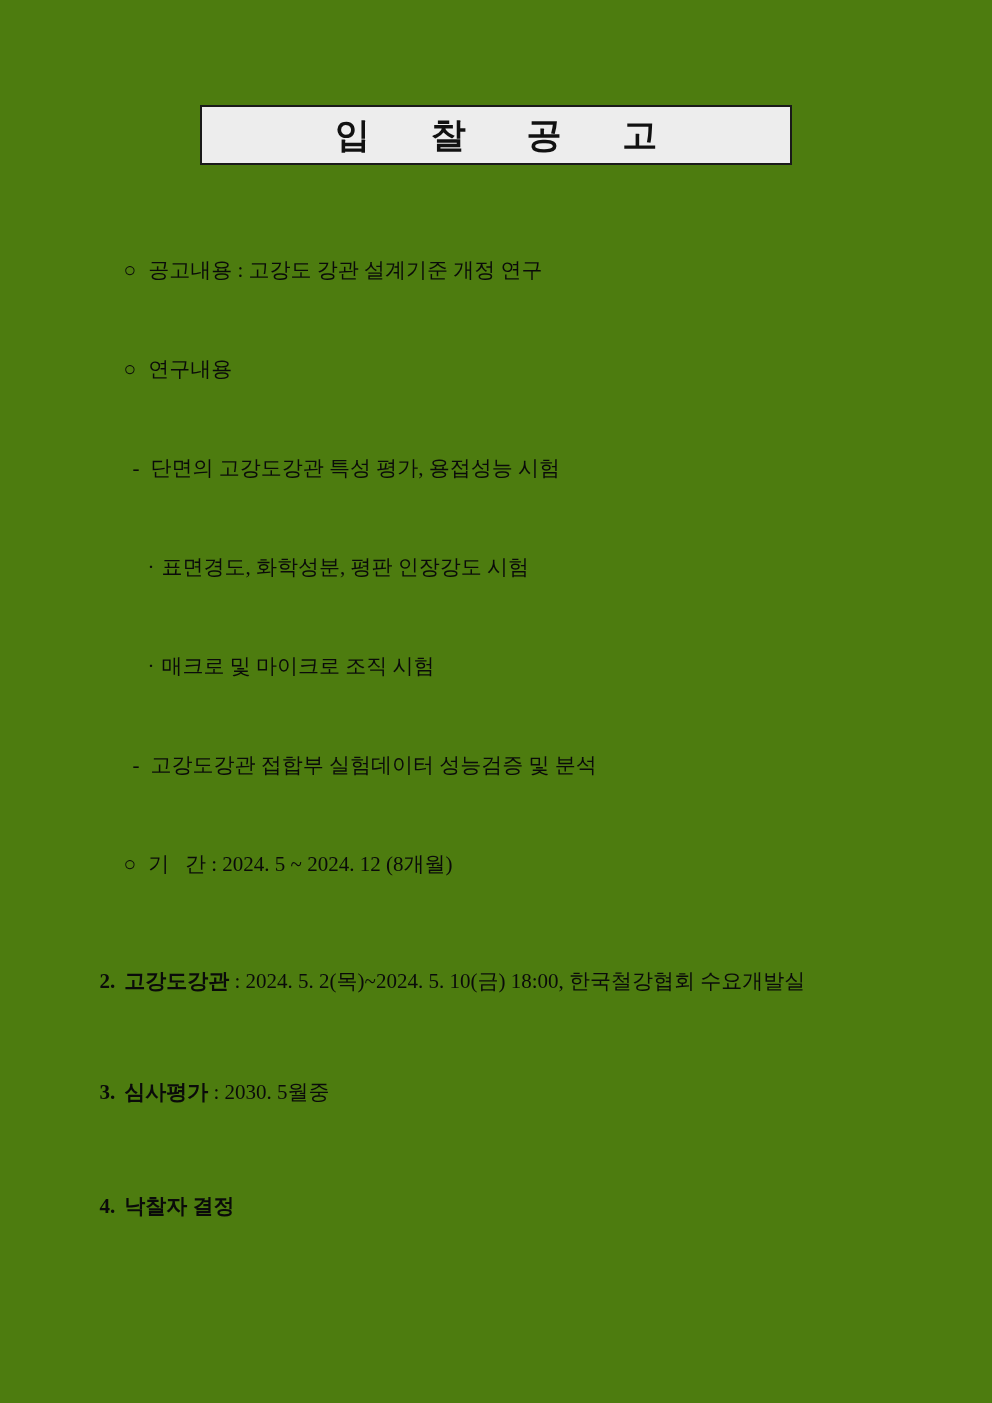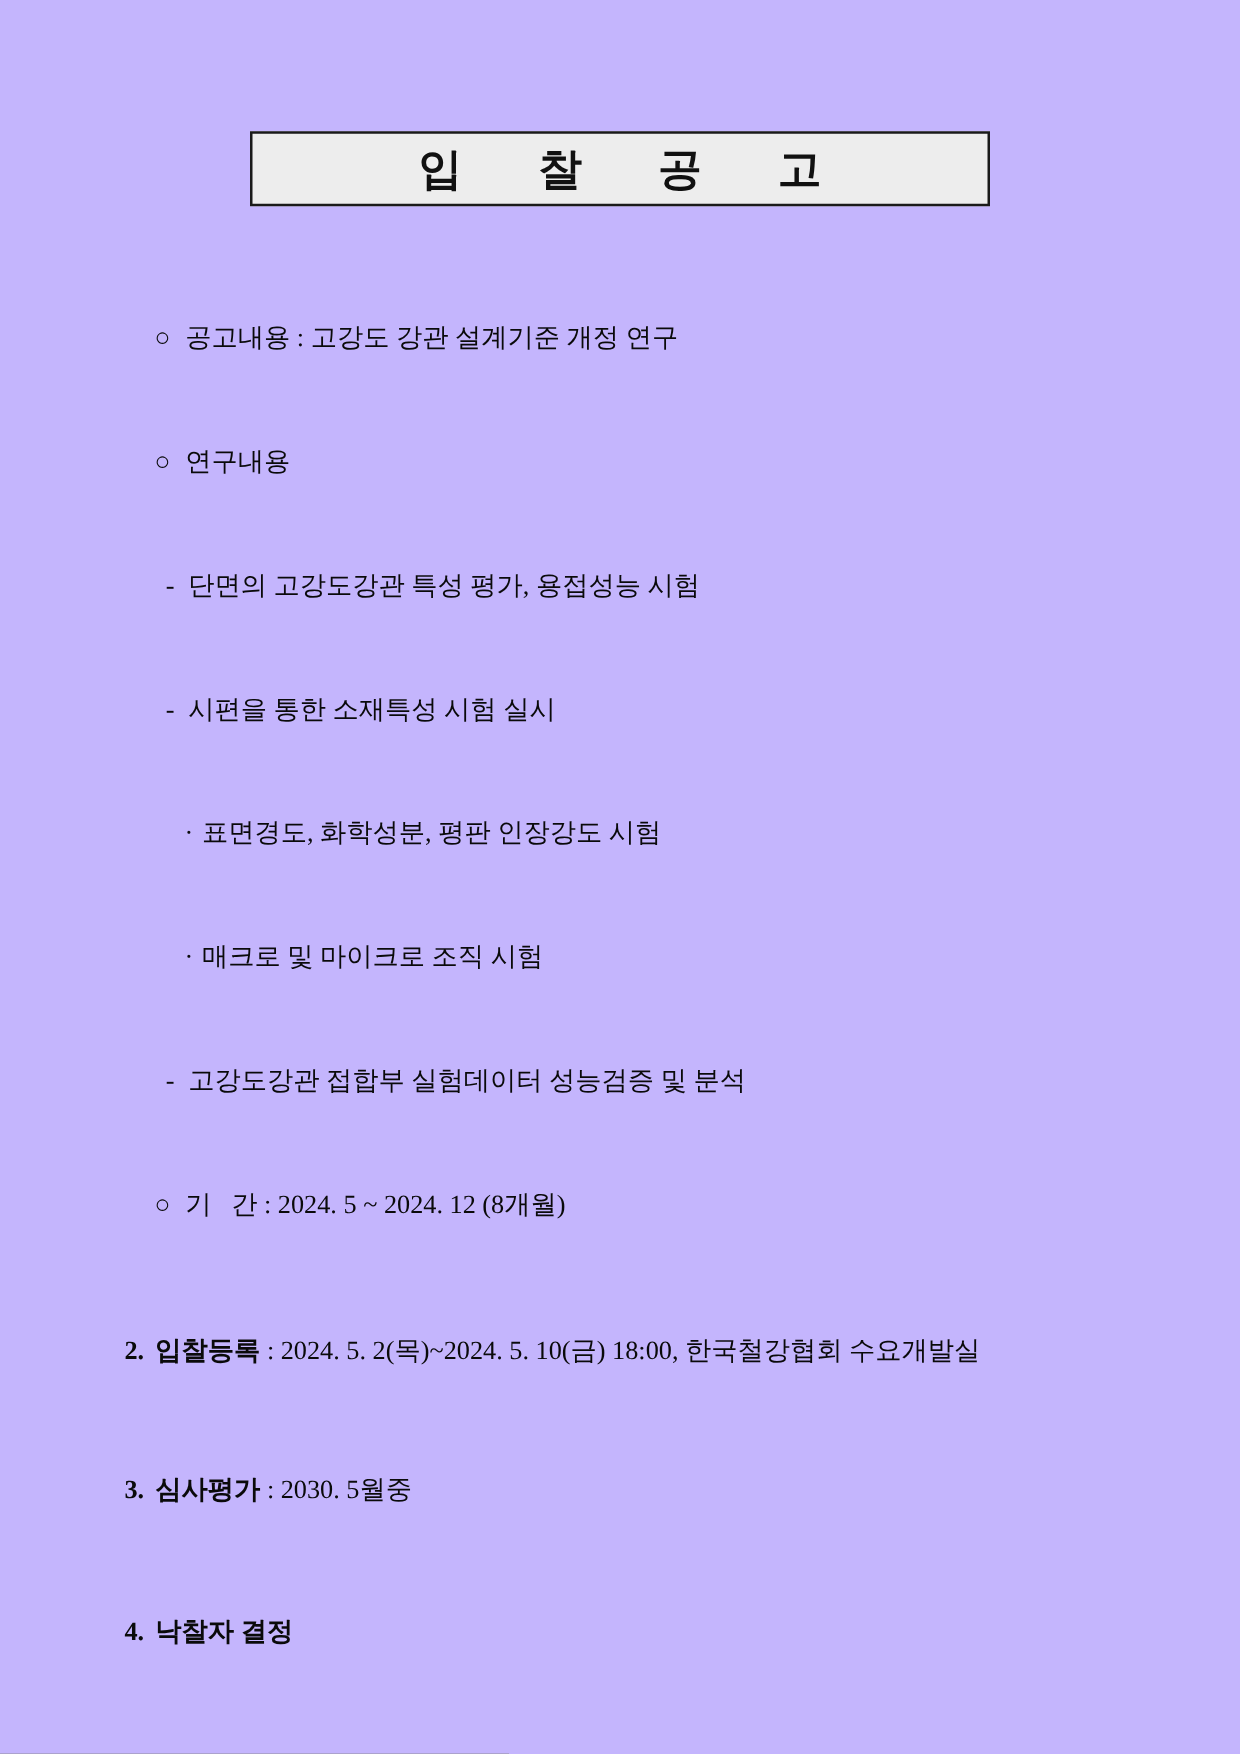--- a/index.html
+++ b/index.html
@@ -1,17 +1,17 @@
 <!DOCTYPE html>
 <html><head>
 <meta charset="utf-8">
 <style>
   html,body{margin:0;padding:0;background:#888;}
   .page{
-    width:992px;height:1403px;margin:0 auto;background:#c4b5fd;
+    width:992px;height:1403px;margin:0 auto;background:#4d7c0f;
     font-family:"Liberation Serif","DejaVu Serif",serif;
     color:#0a0a0a;position:relative;overflow:hidden;
     -webkit-font-smoothing:antialiased;
   }
   .title-box{
     width:588px;height:56px;margin:105px auto 0 auto;
     background:#ededed;border:2px solid #1a1a1a;
     display:flex;align-items:center;justify-content:center;
   }
   .title-box .title-text{
@@ -46,38 +46,35 @@
 
     <div class="line l-o">
       <span class="bul">○</span><span class="txt">공고내용 : 고강도 강관 설계기준 개정 연구</span>
     </div>
     <div class="line l-o">
       <span class="bul">○</span><span class="txt">연구내용</span>
     </div>
     <div class="line l-dash">
       <span class="bul">-</span><span class="txt">단면의 고강도강관 특성 평가, 용접성능 시험</span>
     </div>
-    <div class="line l-dash">
-      <span class="bul">-</span><span class="txt">시편을 통한 소재특성 시험 실시</span>
-    </div>
     <div class="line l-dot">
       <span class="bul">·</span><span class="txt">표면경도, 화학성분, 평판 인장강도 시험</span>
     </div>
     <div class="line l-dot">
       <span class="bul">·</span><span class="txt">매크로 및 마이크로 조직 시험</span>
     </div>
     <div class="line l-dash">
       <span class="bul">-</span><span class="txt">고강도강관 접합부 실험데이터 성능검증 및 분석</span>
     </div>
     <div class="line l-o">
       <span class="bul">○</span><span class="txt">기   간 : 2024. 5 ~ 2024. 12 (8개월)</span>
     </div>
 
     <div class="line sec mt18">
-      <span class="num">2.</span><span class="lbl">입찰등록</span><span class="rest"> : 2024. 5. 2(목)~2024. 5. 10(금) 18:00, 한국철강협회 수요개발실</span>
+      <span class="num">2.</span><span class="lbl">고강도강관</span><span class="rest"> : 2024. 5. 2(목)~2024. 5. 10(금) 18:00, 한국철강협회 수요개발실</span>
     </div>
 
     <div class="line sec mt12">
       <span class="num">3.</span><span class="lbl">심사평가</span><span class="rest"> : 2030. 5월중</span>
     </div>
 
     <div class="line sec mt15">
       <span class="num">4.</span><span class="lbl">낙찰자 결정</span><span class="rest"></span>
     </div>
 

